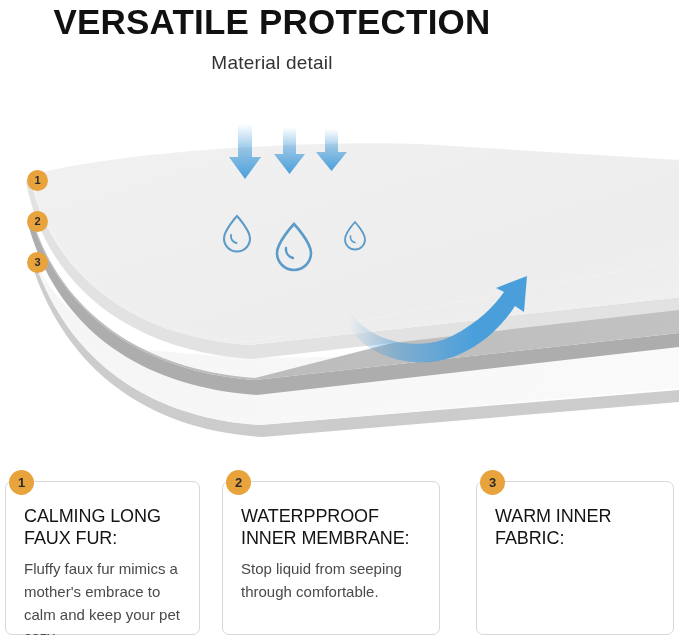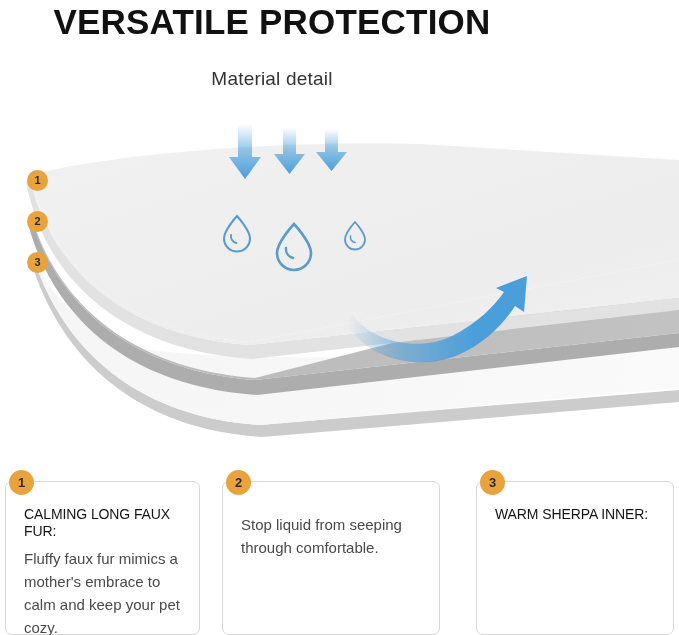--- a/index.html
+++ b/index.html
@@ -28,21 +28,21 @@
     margin: 0;
     padding-top: 4px;
     font-size: 35px;
     font-weight: 700;
     letter-spacing: 0.2px;
     color: #111111;
     line-height: 1.05;
     white-space: nowrap;
   }
   #page-subtitle {
-    margin: 16px;
+    margin: 0;
     padding-top: 11px;
     font-size: 19px;
     font-weight: 400;
     color: #333333;
     letter-spacing: 0.2px;
   }
 
   
   #diagram {
     position: absolute;
@@ -113,21 +113,21 @@
     align-items: center;
     justify-content: center;
     line-height: 1;
     box-sizing: border-box;
   }
   .card-body {
     padding: 24px 14px 0 18px;
   }
   .card-title {
     margin: 0;
-    font-size: 14px;
+    font-size: 18px;
     font-weight: 400;
     letter-spacing: -0.1px;
     color: #141414;
     line-height: 1.22;
   }
   .card-desc {
     margin: 0;
     padding-top: 8px;
     font-size: 15px;
     font-weight: 400;
@@ -293,24 +293,25 @@
     <div class="card-badge">1</div>
     <div class="card-body">
       <div class="card-title">CALMING LONG FAUX FUR:</div>
       <div class="card-desc">Fluffy faux fur mimics a mother's embrace to calm and keep your pet cozy.</div>
     </div>
   </div>
 
   <div class="card" id="card-1">
     <div class="card-badge">2</div>
     <div class="card-body">
+      <div class="card-title">WATERPPROOF INNER MEMBRANE:</div>
       <div class="card-desc">Stop liquid from seeping through comfortable.</div>
     </div>
   </div>
 
   <div class="card" id="card-2">
     <div class="card-badge">3</div>
     <div class="card-body">
-      <div class="card-title">WARM SHERPA INNER:</div>
+      <div class="card-title">WARM INNER FABRIC:</div>
     </div>
   </div>
 
 </div>
 
 </body></html>

